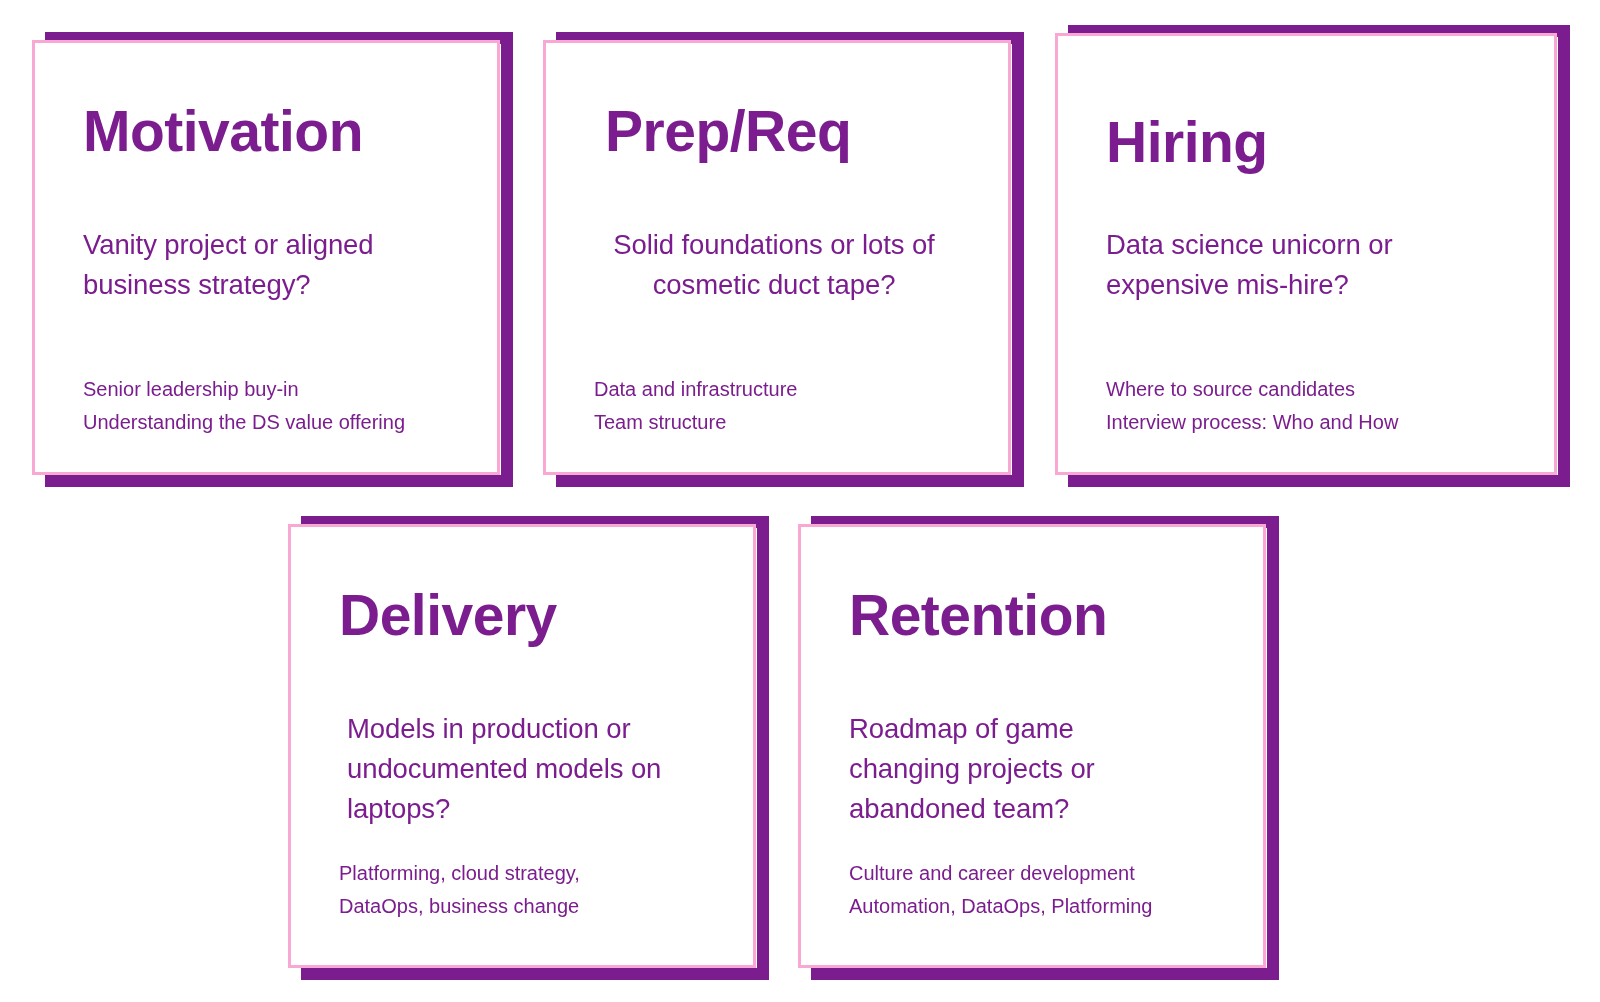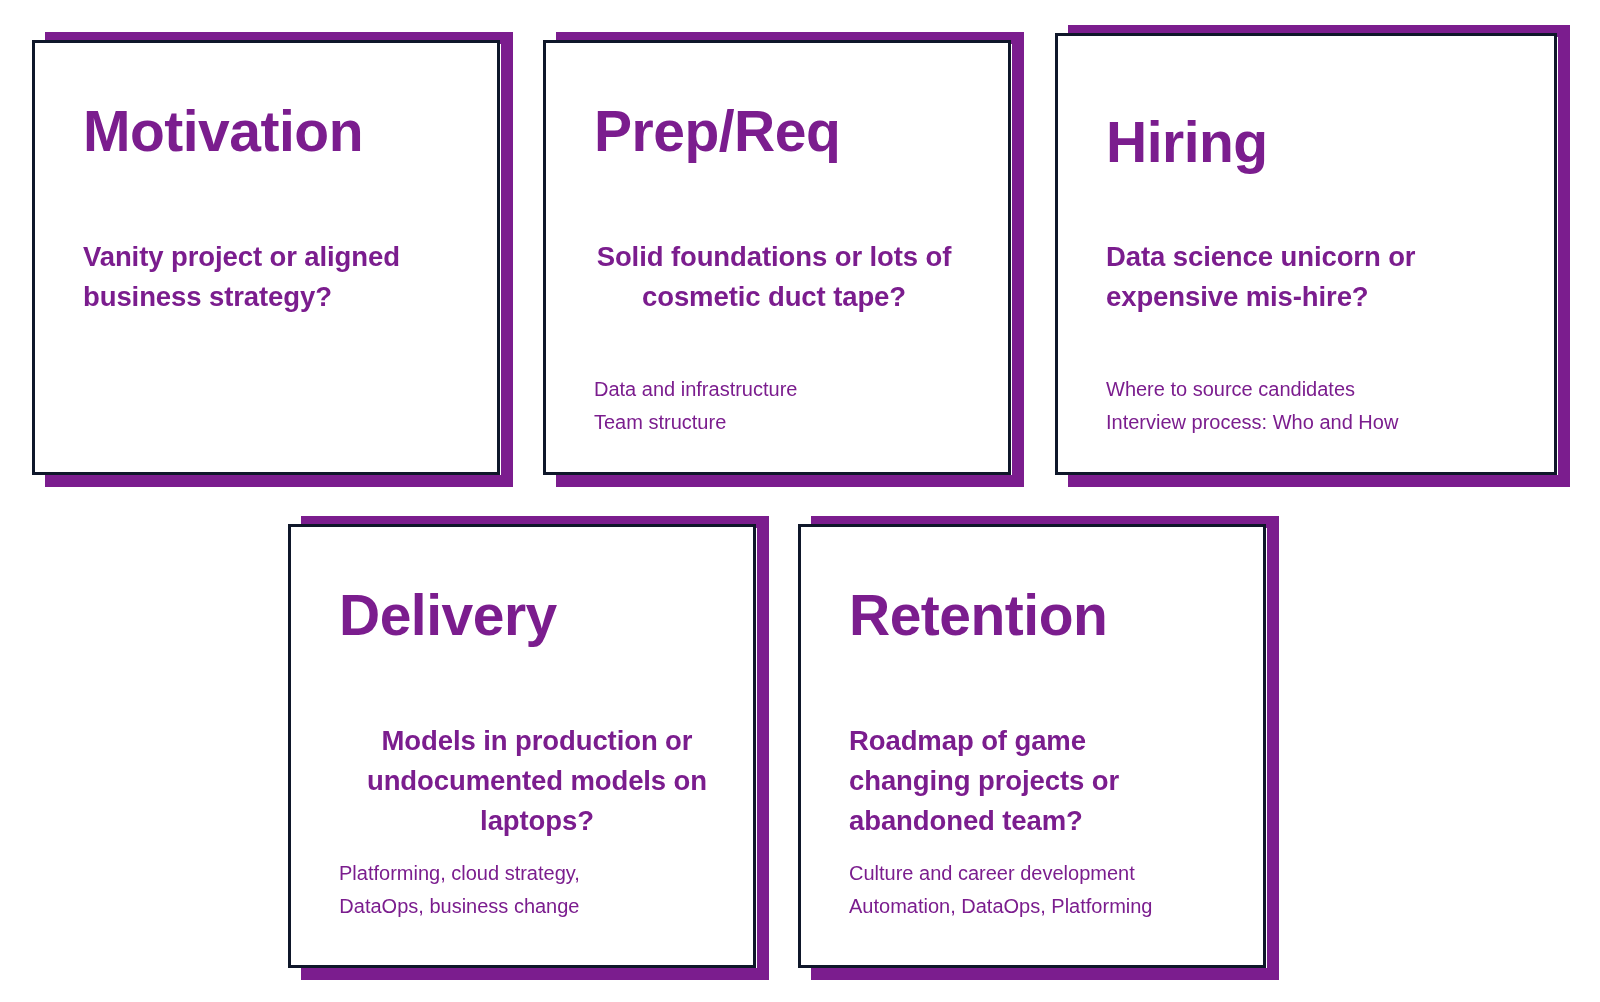--- a/index.html
+++ b/index.html
@@ -40,21 +40,21 @@
     background: transparent;
   }
 
   
   .card .panel {
     position: absolute;
     left: 0;
     top: 8px;
     right: 0;
     bottom: 12px;
-    border: 3px solid #0f172a;
+    border: 3px solid #f9a8d4;
     box-sizing: border-box;
     background: #ffffff;
   }
 
   .card .content {
     position: absolute;
     left: 0; top: 0; right: 0; bottom: 0;
     box-sizing: border-box;
   }
 
@@ -65,52 +65,51 @@
     font-weight: 700;
     font-size: 57px;
     line-height: 60px;
     letter-spacing: -0.5px;
     white-space: nowrap;
   }
 
   .card-question {
     position: absolute;
     color: #7b1d8e;
-    font-weight: 700;
+    font-weight: 400;
     font-size: 27.5px;
     line-height: 40px;
     letter-spacing: -0.1px;
-    margin-top: 12px;
   }
 
   .card-points {
     position: absolute;
     color: #7b1d8e;
     font-weight: 400;
     font-size: 20px;
     line-height: 32.5px;
     letter-spacing: 0px;
   }
   .card-points .pt { display: block; white-space: nowrap; }
 
   
   
   #card-motivation { left: 32px;   top: 32px;  width: 468px; height: 455px; }
   #card-prepreq    { left: 543px;  top: 32px;  width: 468px; height: 455px; }
   #card-hiring     { left: 1055px; top: 25px;  width: 502px; height: 462px; }
   
-  #card-delivery   { left: 288px;  top: 516px; width: 468px; height: 464px; text-align: center; }
+  #card-delivery   { left: 288px;  top: 516px; width: 468px; height: 464px; }
   #card-retention  { left: 798px;  top: 516px; width: 468px; height: 464px; }
 
   
   #card-motivation .card-title    { left: 48px; top: 58px; }
   #card-motivation .card-question { left: 48px; top: 182px; width: 330px; }
   #card-motivation .card-points   { left: 48px; top: 330px; }
 
-  #card-prepreq .card-title    { left: 48px; top: 58px; }
+  #card-prepreq .card-title    { left: 59px; top: 58px; }
   #card-prepreq .card-question { left: 48px; top: 182px; width: 360px; text-align: center; }
   #card-prepreq .card-points   { left: 48px; top: 330px; }
 
   #card-hiring .card-title    { left: 48px; top: 76px; }
   #card-hiring .card-question { left: 48px; top: 189px; width: 400px; }
   #card-hiring .card-points   { left: 48px; top: 337px; }
 
   #card-delivery .card-title    { left: 48px; top: 58px; }
   #card-delivery .card-question { left: 56px; top: 182px; width: 380px; }
   #card-delivery .card-points   { left: 48px; top: 330px; }
@@ -123,20 +122,24 @@
 <body>
 
 <div id="board">
 
   <div class="card" id="card-motivation">
     <div class="frame"></div>
     <div class="panel">
       <div class="content">
         <div class="card-title">Motivation</div>
         <div class="card-question">Vanity project or aligned business strategy?</div>
+        <div class="card-points">
+          <span class="pt">Senior leadership buy-in</span>
+          <span class="pt">Understanding the DS value offering</span>
+        </div>
       </div>
     </div>
   </div>
 
   <div class="card" id="card-prepreq">
     <div class="frame"></div>
     <div class="panel">
       <div class="content">
         <div class="card-title">Prep/Req</div>
         <div class="card-question">Solid foundations or lots of cosmetic duct tape?</div>

